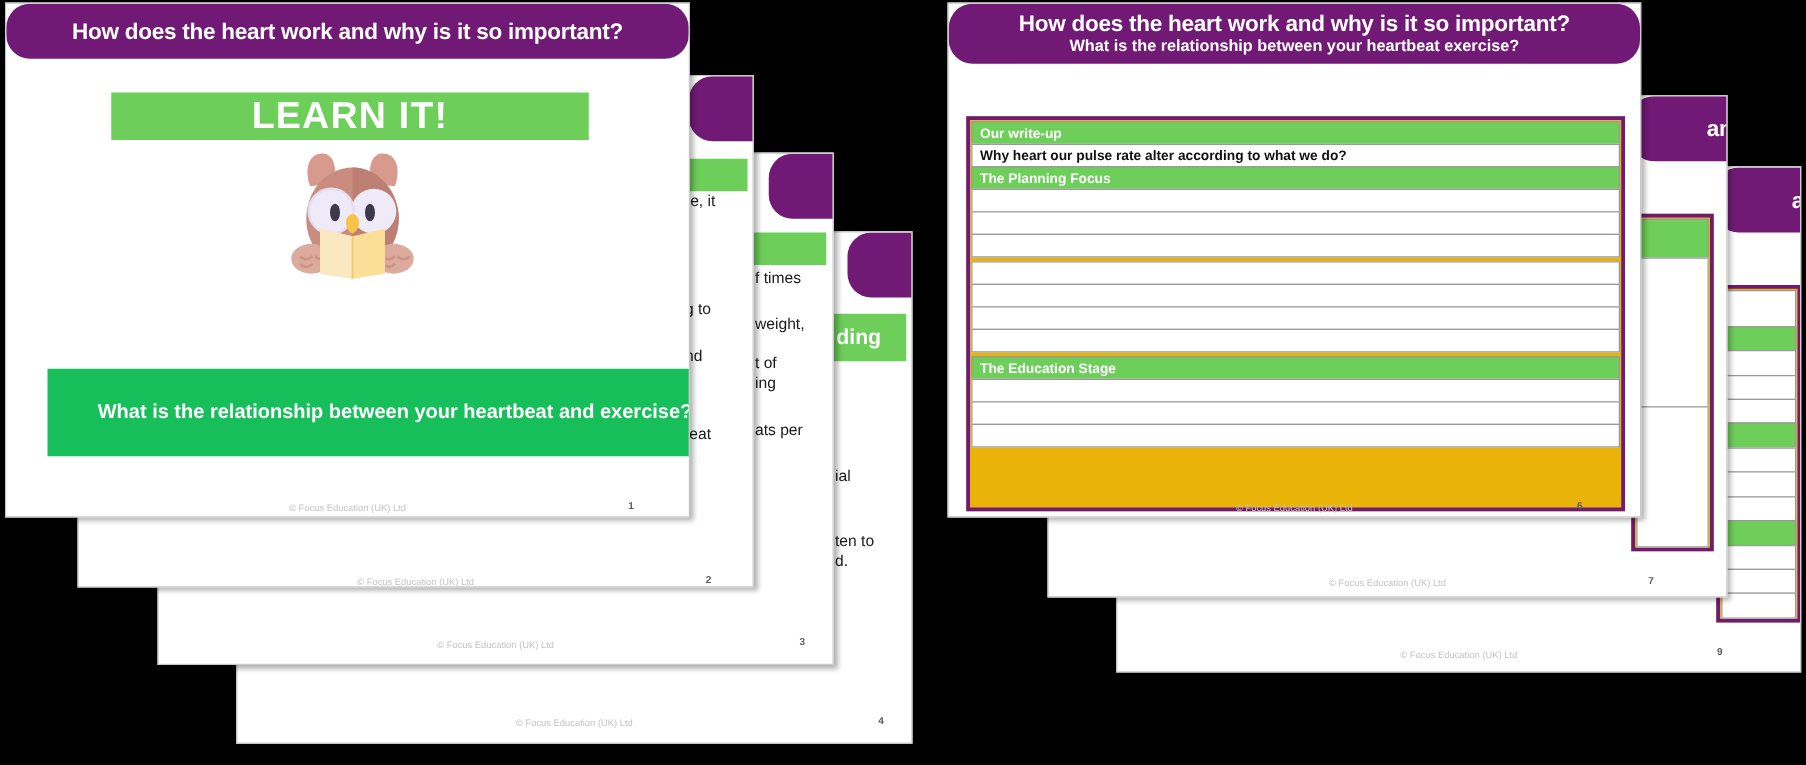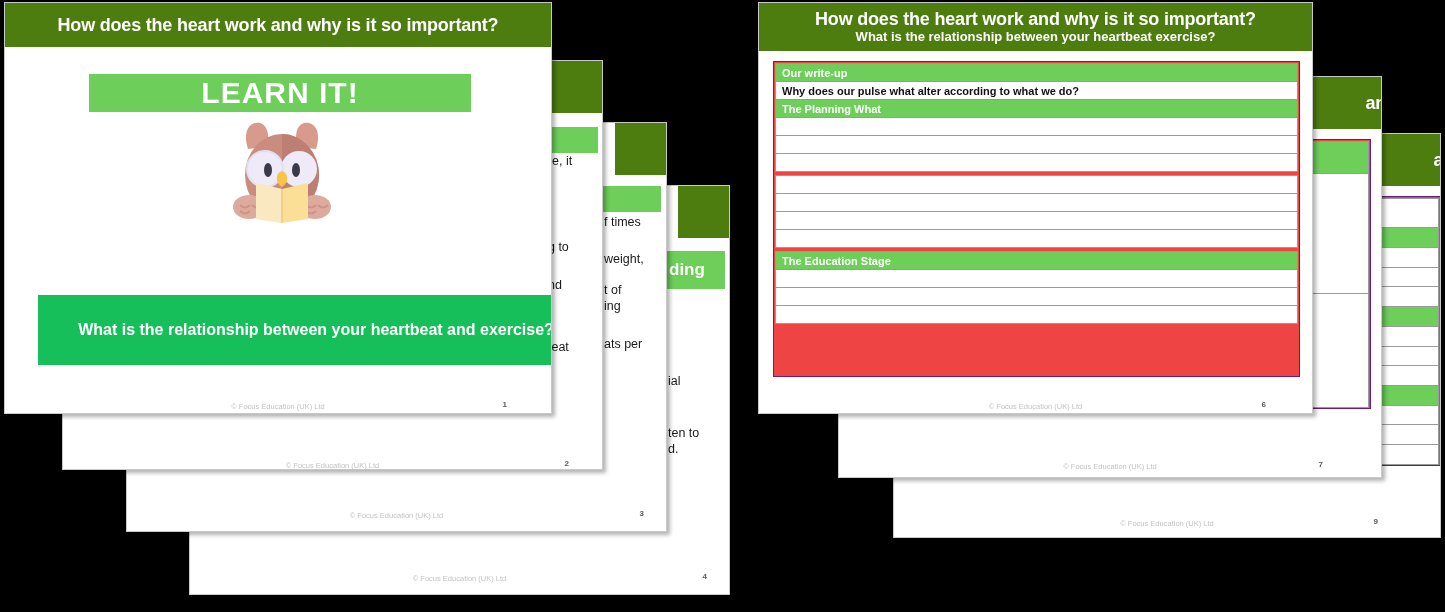--- a/index.html
+++ b/index.html
@@ -14,29 +14,30 @@
   .slide {
     position: absolute;
     background: #ffffff;
     border: 1px solid #c9c9c9;
     box-shadow: 3px 3px 4px rgba(0,0,0,0.30);
     overflow: hidden;
   }
 
   
   .hdr {
-    background: #4d7c0f;
+    background: #701a75;
     color: #ffffff;
     text-align: center;
     font-weight: bold;
     display: flex;
     flex-direction: column;
     justify-content: center;
     align-items: center;
     line-height: 1.12;
+    border-radius: 19px;
   }
   .hdr .t1 { font-size: 18px; letter-spacing: -0.2px; white-space: nowrap; }
   .hdr .t2 { font-size: 13px; margin-top: 1px; white-space: nowrap; }
 
   
   .learn-band {
     position: absolute;
     background: #6dce5a;
     color: #ffffff;
     font-size: 30px;
@@ -76,24 +77,25 @@
   .pagenum {
     position: absolute;
     font-size: 8px;
     color: #5a5a5a;
     font-weight: bold;
   }
 
   
   .wtable {
     position: absolute;
-    border: 1px solid #701a75;
-    background: #ef4444;
+    border: 3px solid #701a75;
+    background: #eab308;
     display: flex; flex-direction: column;
     padding: 1px;
+    margin-top: 32px;
   }
   .wrow {
     border: 1px solid #9a9a9a;
     margin-bottom: -1px;
     display: flex; align-items: center;
     padding-left: 6px;
     font-size: 11px;
     background: #fff;
   }
   .wrow.head {
@@ -285,24 +287,24 @@
     <div class="hdr" style="position:absolute; left:0; top:0; width:100%; height:48px;">
       <div class="t1">How does the heart work and why is it so important?</div>
       <div class="t2">What is the relationship between your heartbeat exercise?</div>
     </div>
 
     <div class="wtable" style="left:14px; top:58px; width:527px; height:316px;">
       <div class="wrow head" style="height:19px;">
         <span>Our write-up</span>
       </div>
       <div class="wrow q" style="height:19px;">
-        <span>Why does our pulse what alter according to what we do?</span>
+        <span>Why heart our pulse rate alter according to what we do?</span>
       </div>
       <div class="wrow head" style="height:19px;">
-        <span>The Planning What</span>
+        <span>The Planning Focus</span>
       </div>
       <div class="wrow blank" style="height:19px;"></div>
       <div class="wrow blank" style="height:19px;"></div>
       <div class="wrow blank" style="height:19px;"></div>
       <div class="gap"></div>
       <div class="wrow blank" style="height:19px;"></div>
       <div class="wrow blank" style="height:19px;"></div>
       <div class="wrow blank" style="height:19px;"></div>
       <div class="wrow blank" style="height:19px;"></div>
       <div class="gap"></div>

